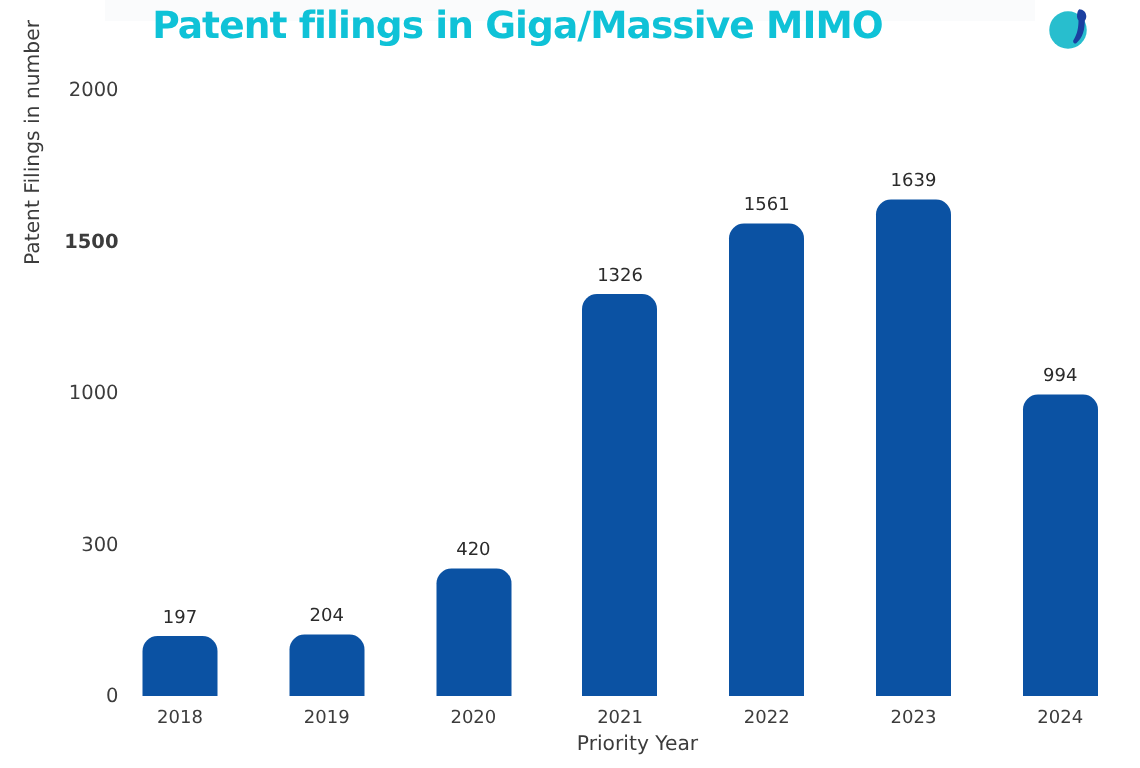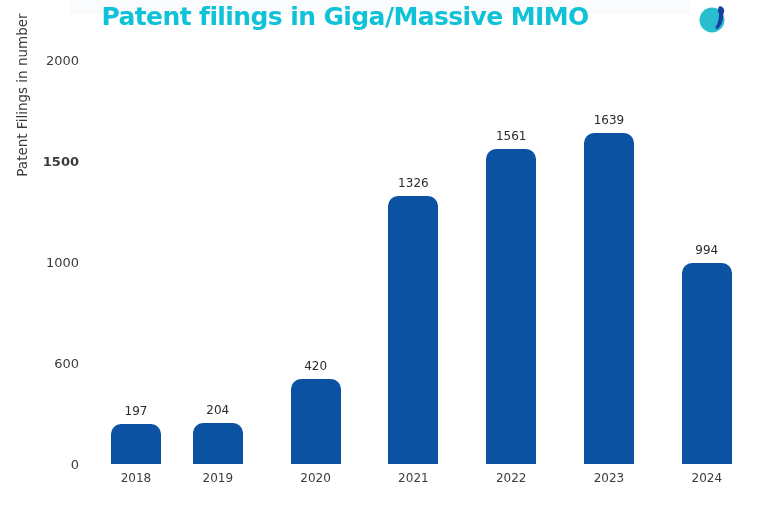--- a/index.html
+++ b/index.html
@@ -150,31 +150,32 @@
       <circle cx="15" cy="18" r="12.5" fill="#28BECE"></circle>
       <path d="M22.5 4.2c2.6 0 4.7 2.1 4.7 4.7 0 1.1-0.4 2.2-1 3.0
                -0.1 6.1-1.3 11.3-5.5 14.8 -1.3 1.1-2.9-0.6-2.0-2.0
                2.6-4.0 3.3-8.6 3.3-13.0 -0.6-0.8-1.0-1.8-1.0-2.8
                C21.0 6.3 21.6 5.0 22.5 4.2z" fill="#1B3FA0"></path>
     </svg>
   </div>
 
   <div id="y-axis-title">Patent Filings in number</div>
 
+  <div id="x-axis-title">Priority Year</div>
 
   <div id="plot-area">
     <div id="y-ticks">
         <div class="y-tick" style="top: 398px;">0</div>
-        <div class="y-tick" style="top: 297px;">600</div>
+        <div class="y-tick" style="top: 297px;">300</div>
         <div class="y-tick" style="top: 196px;">1000</div>
         <div class="y-tick" style="top: 95px; font-weight: bold;">1500</div>
         <div class="y-tick" style="top: -6px;">2000</div>
       </div>
     <div id="bars">
-        <div class="bar-group" style="left: 16px; height: 404px;">
+        <div class="bar-group" style="left: 0px; height: 404px;">
           <div class="bar-rect" style="height: 39.794px; background: rgb(11, 82, 163);"></div>
           <div class="bar-value" style="bottom: 44.794px;">197</div>
           <div class="x-tick" style="bottom: -22px;">2018</div>
         </div>
         <div class="bar-group" style="left: 97.8px; height: 404px;">
           <div class="bar-rect" style="height: 41.208px; background: rgb(11, 82, 163);"></div>
           <div class="bar-value" style="bottom: 46.208px;">204</div>
           <div class="x-tick" style="bottom: -22px;">2019</div>
         </div>
         <div class="bar-group" style="left: 195.6px; height: 404px;">

